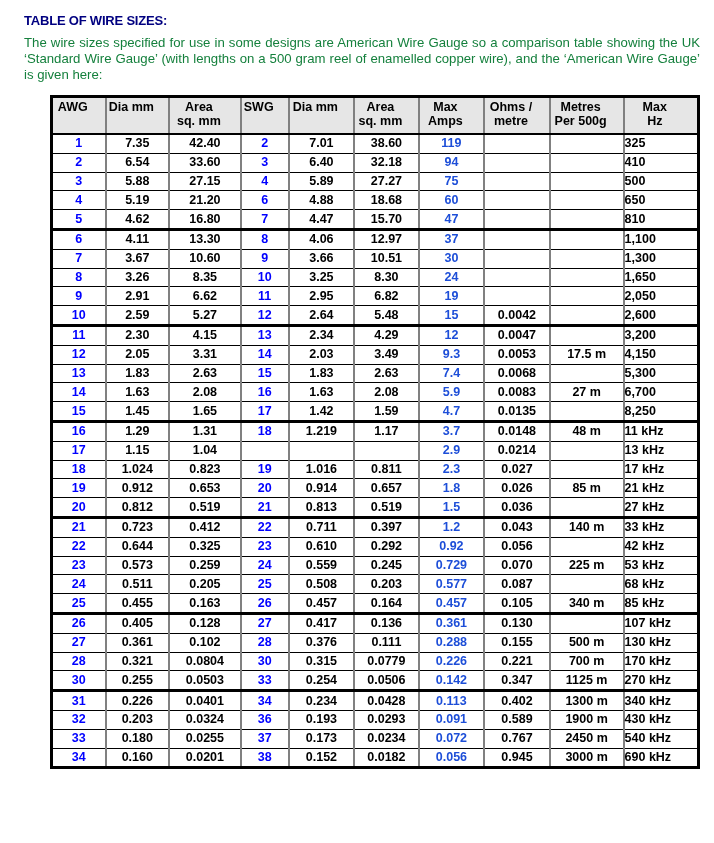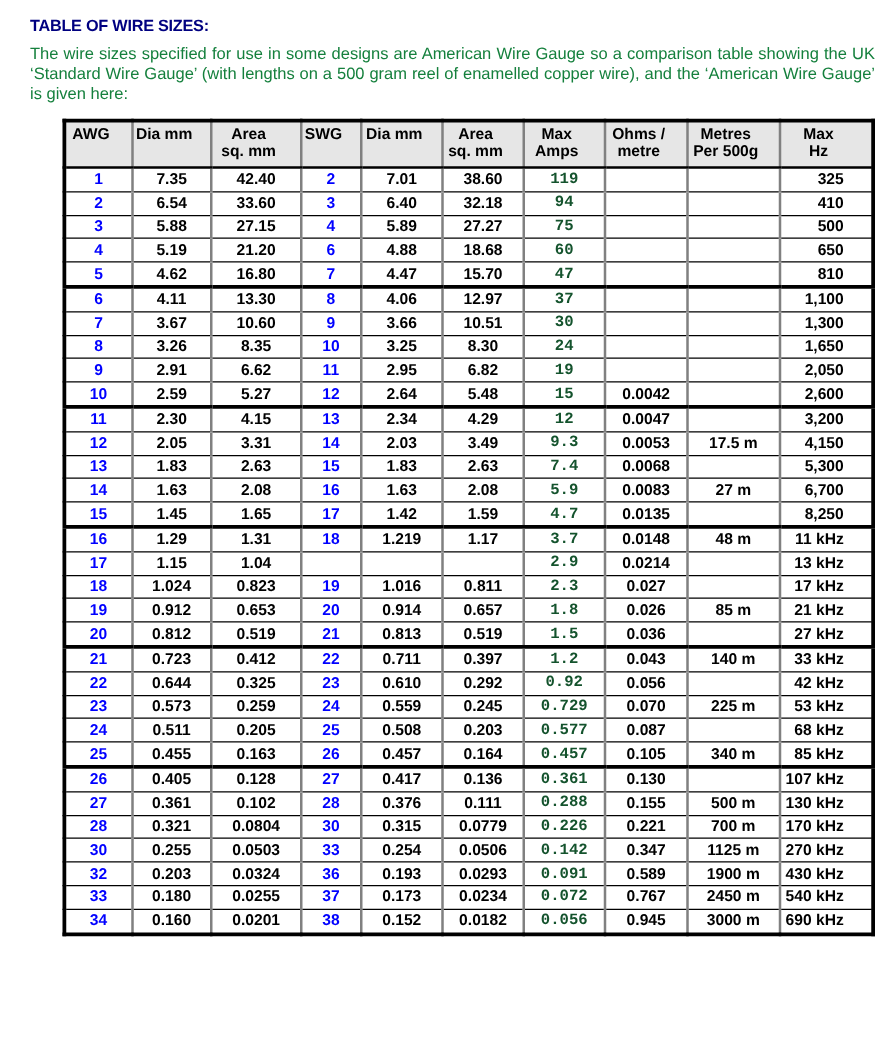--- a/index.html
+++ b/index.html
@@ -40,22 +40,22 @@
       text-align: center;
       border-left: 2px solid #808080;
       border-right: 2px solid #808080;
       border-top: 1px solid #000;
       border-bottom: 1px solid #000;
       color: #000;
       line-height: 17px;
     }
     table.wire tr.group-start td { border-top: 3px solid #000; }
     table.wire td.awg, table.wire td.swg { color: #0000ff; }
-    table.wire td.amps { color: #14532d; font-family: Liberation Mono, monospace; }
-    table.wire td.hz { text-align: right; padding-right: 22px; }
+    table.wire td.amps { color: #1d4ed8; }
+    table.wire td.hz { text-align: left; padding-right: 22px; }
   </style>
 </head>
 <body>
 
 <div class="title">TABLE OF WIRE SIZES:</div>
 <p class="intro" style="margin:0">The wire sizes specified for use in some designs are American Wire Gauge so a comparison table showing the UK ‘Standard Wire Gauge’ (with lengths on a 500 gram reel of enamelled copper wire), and the ‘American Wire Gauge’ is given here:</p>
 
 <table class="wire">
   <colgroup>
     <col style="width:52px">
@@ -455,20 +455,32 @@
         <td>0.255</td>
         <td>0.0503</td>
         <td class="swg">33</td>
         <td>0.254</td>
         <td>0.0506</td>
         <td class="amps">0.142</td>
         <td>0.347</td>
         <td>1125 m</td>
         <td class="hz">270 kHz</td>
       </tr>
+      <tr class="group-start">
+        <td class="awg">31</td>
+        <td>0.226</td>
+        <td>0.0401</td>
+        <td class="swg">34</td>
+        <td>0.234</td>
+        <td>0.0428</td>
+        <td class="amps">0.113</td>
+        <td>0.402</td>
+        <td>1300 m</td>
+        <td class="hz">340 kHz</td>
+      </tr>
       <tr>
         <td class="awg">32</td>
         <td>0.203</td>
         <td>0.0324</td>
         <td class="swg">36</td>
         <td>0.193</td>
         <td>0.0293</td>
         <td class="amps">0.091</td>
         <td>0.589</td>
         <td>1900 m</td>

